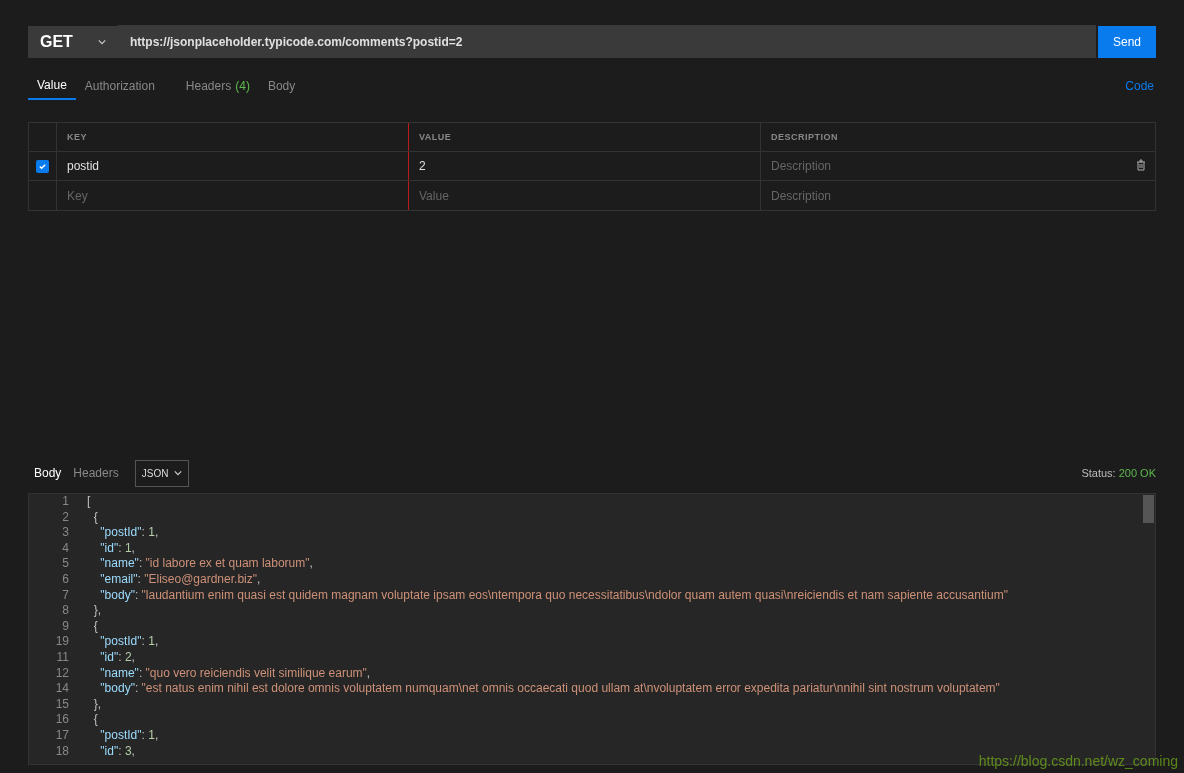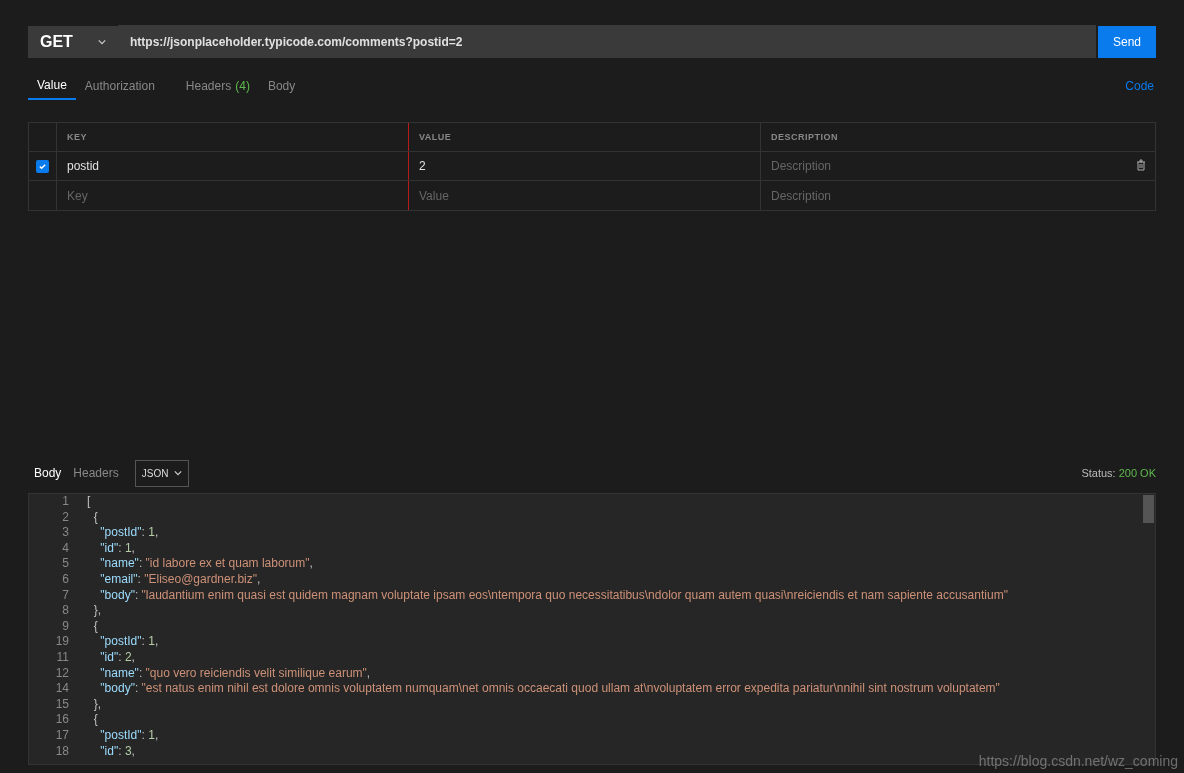--- a/index.html
+++ b/index.html
@@ -45,21 +45,21 @@
 .code-line { display:flex; height:15.6px; line-height:15.6px; }
 .gutter { width:48px; text-align:right; padding-right:8px; color:#888; background:#262626; user-select:none; }
 .code-content { padding-left:10px; white-space:pre; color:#e0e0e0; }
 .tok-punc { color:#c0c0c0; }
 .tok-key { color:#9cdcfe; }
 .tok-str { color:#ce9178; }
 .tok-num { color:#b5cea8; }
 .scrollbar-v { position:absolute; right:0; top:0; width:13px; height:100%; background:#262626; }
 .scrollbar-thumb { position:absolute; right:1px; top:1px; width:11px; height:28px; background:#555; }
 
-.watermark { position:absolute; right:6px; bottom:4px; color:#a3a3a3; font-size:14px; opacity:0.6; }
+.watermark { position:absolute; right:6px; bottom:4px; color:#84cc16; font-size:14px; opacity:0.6; }
 
 .tabs-row-gap { margin-right:13px; }
 </style>
 </head>
 <body>
 
 <div class="request-bar">
   <div class="method-select">
     <span>GET</span>
     <svg viewBox="0 0 10 10">

